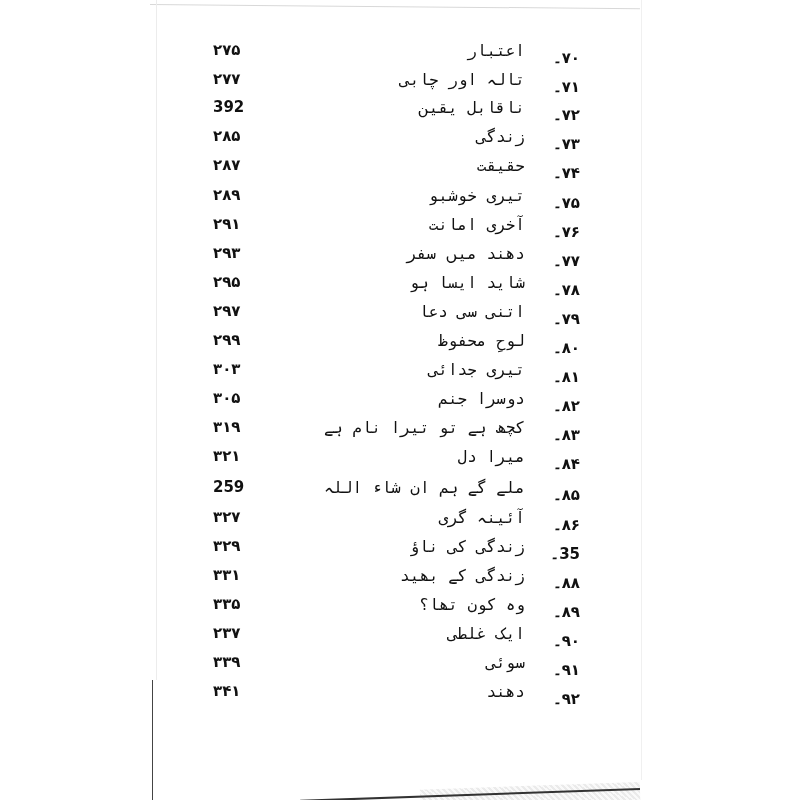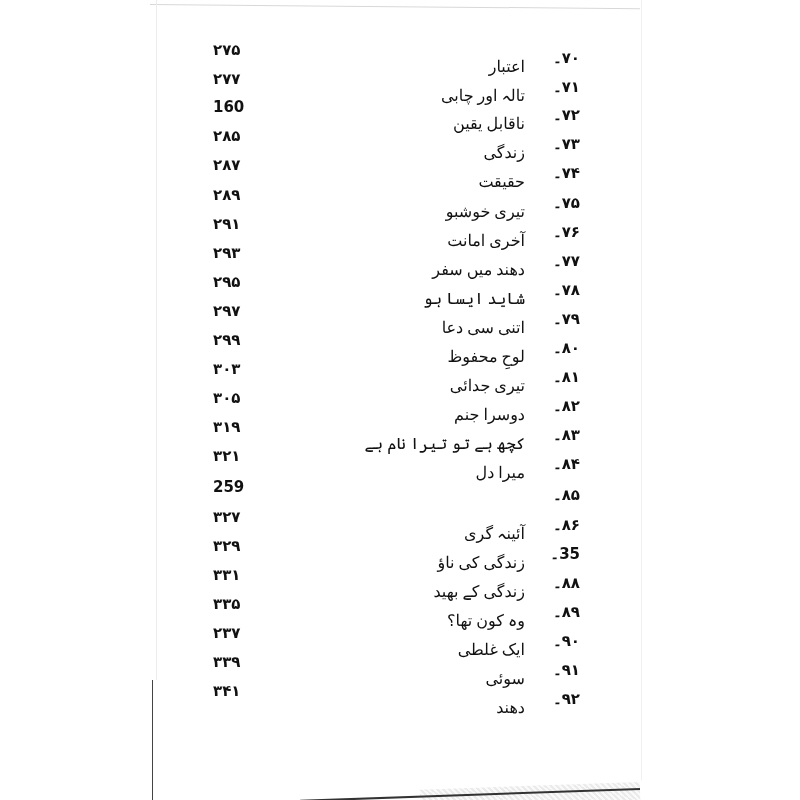--- a/index.html
+++ b/index.html
@@ -12,21 +12,21 @@
   .edge-left-faint { position:absolute; left:156px; top:0; width:1px; height:680px; background:#ececec; }
   .edge-right { position:absolute; left:641px; top:0; width:1px; height:780px; background:#f0f0f0; }
   .edge-bottom { position:absolute; left:300px; top:788px; width:340px; height:2px;
                  background:#333; transform:rotate(-2deg); transform-origin:right; }
   .edge-bottom-shade { position:absolute; left:420px; top:782px; width:220px; height:18px;
                  background:repeating-linear-gradient(45deg,#ddd 0 2px,#f6f6f6 2px 4px);
                  transform:rotate(-2deg); transform-origin:right; opacity:.6; }
   .row { position:absolute; left:0; width:800px; height:26px; }
   .num { position:absolute; right:220px; top:8px; font-size:15px; font-weight:bold;
          direction:rtl; text-align:right; white-space:nowrap; }
-  .title { position:absolute; right:275px; top:16px; font-size:16px; font-family:Liberation Serif, serif;
+  .title { position:absolute; right:275px; top:0; font-size:16px; font-family:Liberation Mono, monospace;
            direction:rtl; text-align:right; white-space:nowrap; }
   .page-no { position:absolute; left:213px; top:0; font-size:15px; font-weight:bold;
              direction:rtl; white-space:nowrap; }
 </style>
 </head>
 <body>
 
 <div class="page">
   <div class="edge-top"></div>
   <div class="edge-left-faint"></div>
@@ -42,21 +42,21 @@
         <span class="page-no">۲۷۵</span>
       </div>
     <div class="row" style="top:70px">
         <span class="num">۷۱۔</span>
         <span class="title">تالہ اور چابی</span>
         <span class="page-no">۲۷۷</span>
       </div>
     <div class="row" style="top:98px">
         <span class="num">۷۲۔</span>
         <span class="title">ناقابل یقین</span>
-        <span class="page-no">160</span>
+        <span class="page-no">392</span>
       </div>
     <div class="row" style="top:127px">
         <span class="num">۷۳۔</span>
         <span class="title">زندگی</span>
         <span class="page-no">۲۸۵</span>
       </div>
     <div class="row" style="top:156px">
         <span class="num">۷۴۔</span>
         <span class="title">حقیقت</span>
         <span class="page-no">۲۸۷</span>
@@ -106,20 +106,21 @@
         <span class="title">کچھ ہے تو تیرا نام ہے</span>
         <span class="page-no">۳۱۹</span>
       </div>
     <div class="row" style="top:447px">
         <span class="num">۸۴۔</span>
         <span class="title">میرا دل</span>
         <span class="page-no">۳۲۱</span>
       </div>
     <div class="row" style="top:478px">
         <span class="num">۸۵۔</span>
+        <span class="title">ملے گے ہم ان شاء اللہ</span>
         <span class="page-no">259</span>
       </div>
     <div class="row" style="top:508px">
         <span class="num">۸۶۔</span>
         <span class="title">آئینہ گری</span>
         <span class="page-no">۳۲۷</span>
       </div>
     <div class="row" style="top:537px">
         <span class="num">35۔</span>
         <span class="title">زندگی کی ناؤ</span>

